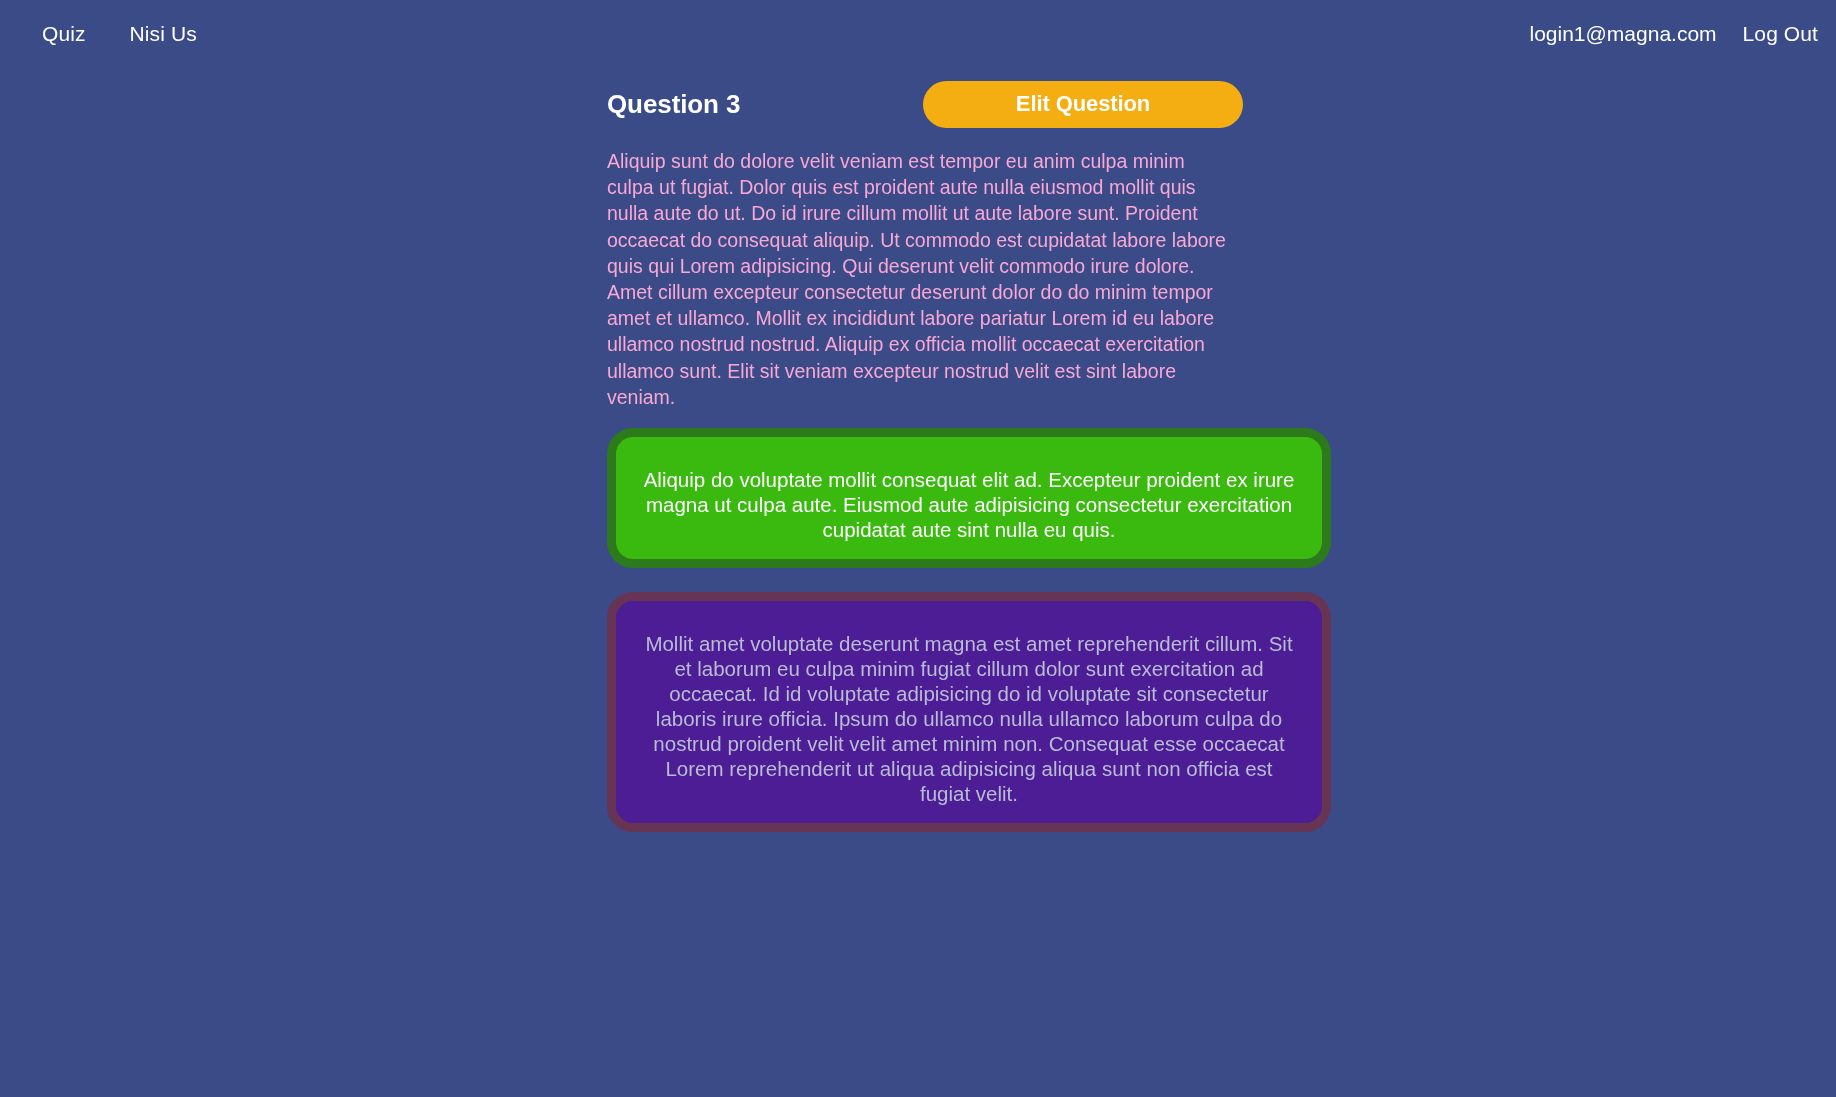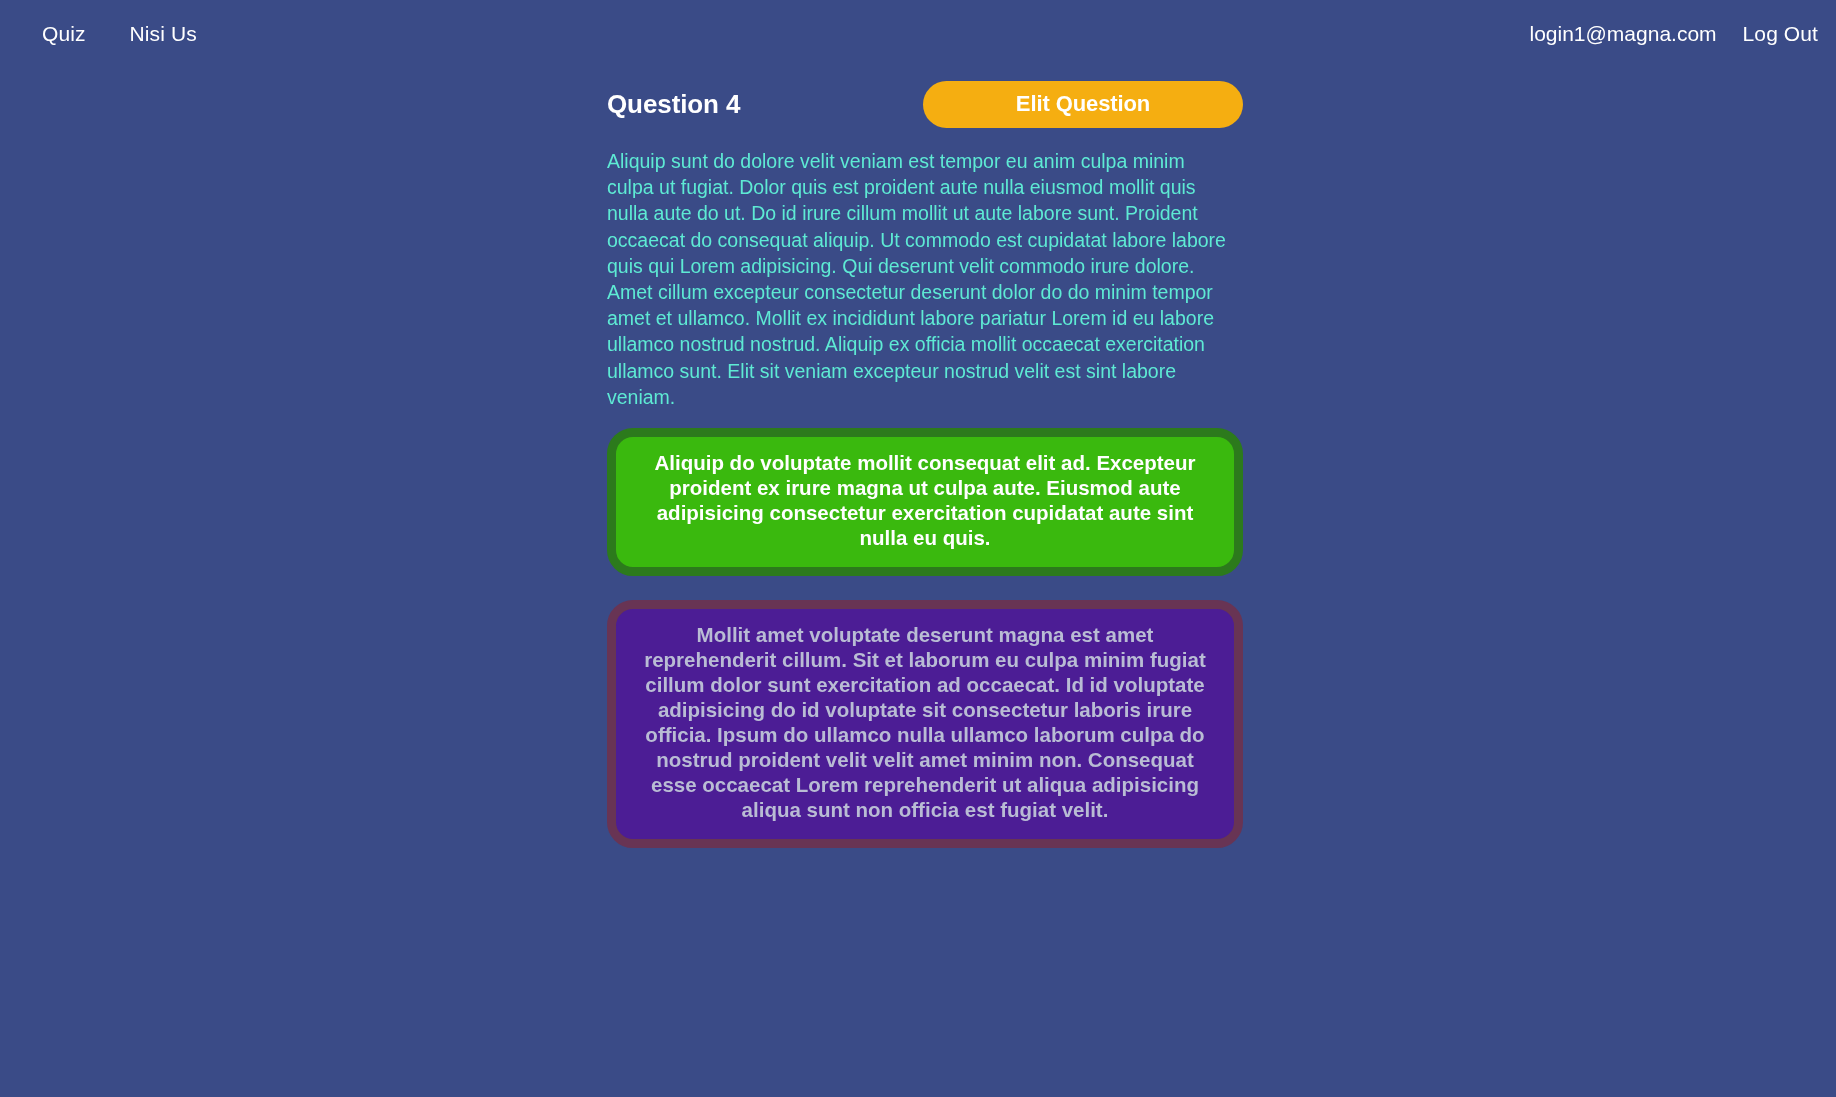--- a/index.html
+++ b/index.html
@@ -82,45 +82,45 @@
     border: none;
     border-radius: 40px;
     width: 320px;
     height: 47px;
     cursor: pointer;
     font-family: "Liberation Sans", sans-serif;
     letter-spacing: -0.1px;
   }
 
   .q-text {
-    color: #5eead4;
+    color: #f9a8d4;
     font-size: 19.5px;
     line-height: 26.2px;
     padding: 0 9px 0 9px;
     margin: 0 0 18px 0;
     box-sizing: border-box;
     width: 645px;
   }
 
   
   .answers {
     display: flex;
     flex-direction: column;
     gap: 24px;
     padding-left: 9px;
   }
   .answer {
     box-sizing: border-box;
-    width: 636px;
+    width: 724px;
     border-radius: 26px;
     border-style: solid;
     border-width: 9px;
-    padding: 13px 22px 17px 22px;
+    padding: 30px 22px 17px 22px;
     font-size: 20.5px;
-    font-weight: bold;
+    font-weight: normal;
     line-height: 25px;
     text-align: center;
     cursor: pointer;
     user-select: none;
   }
   .answer.correct {
     background: #3ab90e;
     border-color: #2c7a1c;
     color: #ffffff;
   }
@@ -140,21 +140,21 @@
   </div>
   <div class="nav-right">
     <span class="nav-user">login1@magna.com</span>
     <a class="nav-link">Log Out</a>
   </div>
 </div>
 
 <div class="content">
 
   <div class="q-head">
-    <div class="q-title">Question 4</div>
+    <div class="q-title">Question 3</div>
     <button class="next-btn">Elit Question</button>
   </div>
 
   <p class="q-text">Aliquip sunt do dolore velit veniam est tempor eu anim culpa minim culpa ut fugiat. Dolor quis est proident aute nulla eiusmod mollit quis nulla aute do ut. Do id irure cillum mollit ut aute labore sunt. Proident occaecat do consequat aliquip. Ut commodo est cupidatat labore labore quis qui Lorem adipisicing. Qui deserunt velit commodo irure dolore. Amet cillum excepteur consectetur deserunt dolor do do minim tempor amet et ullamco. Mollit ex incididunt labore pariatur Lorem id eu labore ullamco nostrud nostrud. Aliquip ex officia mollit occaecat exercitation ullamco sunt. Elit sit veniam excepteur nostrud velit est sint labore veniam.</p>
 
   <div class="answers">
     <div class="answer correct">Aliquip do voluptate mollit consequat elit ad. Excepteur proident ex irure magna ut culpa aute. Eiusmod aute adipisicing consectetur exercitation cupidatat aute sint nulla eu quis.</div>
     <div class="answer wrong">Mollit amet voluptate deserunt magna est amet reprehenderit cillum. Sit et laborum eu culpa minim fugiat cillum dolor sunt exercitation ad occaecat. Id id voluptate adipisicing do id voluptate sit consectetur laboris irure officia. Ipsum do ullamco nulla ullamco laborum culpa do nostrud proident velit velit amet minim non. Consequat esse occaecat Lorem reprehenderit ut aliqua adipisicing aliqua sunt non officia est fugiat velit.</div>
   </div>
 

